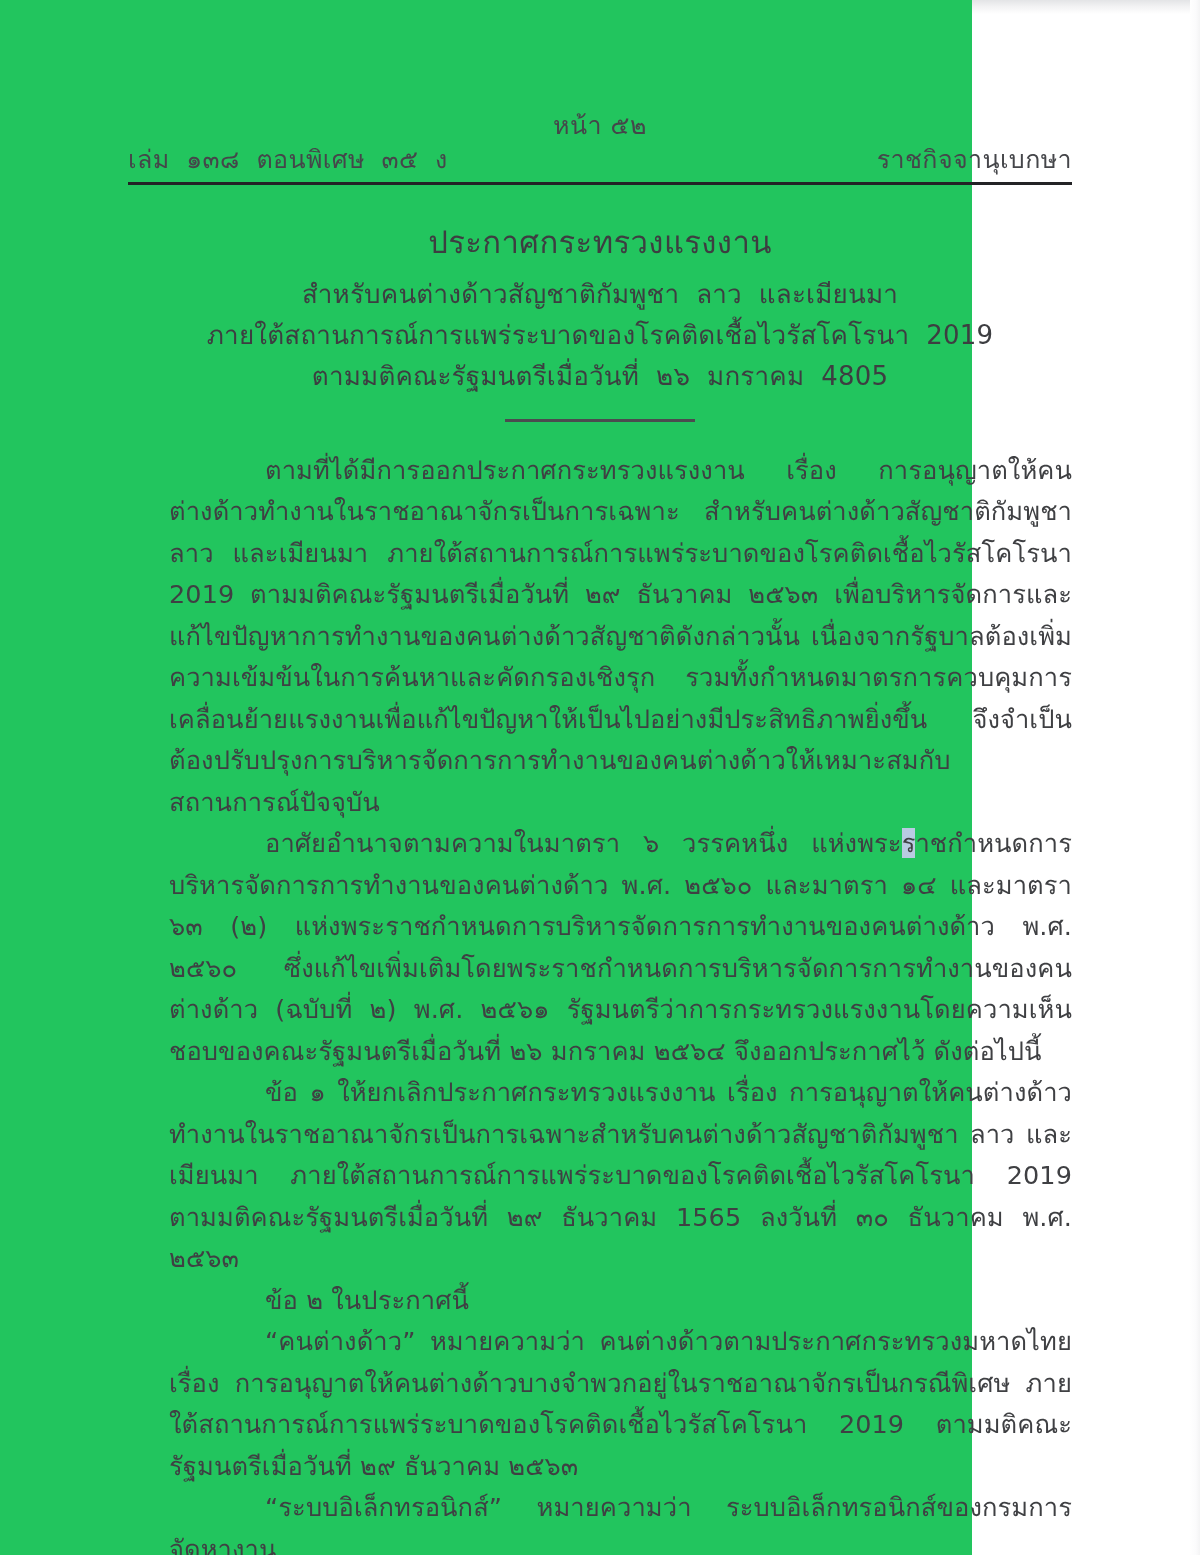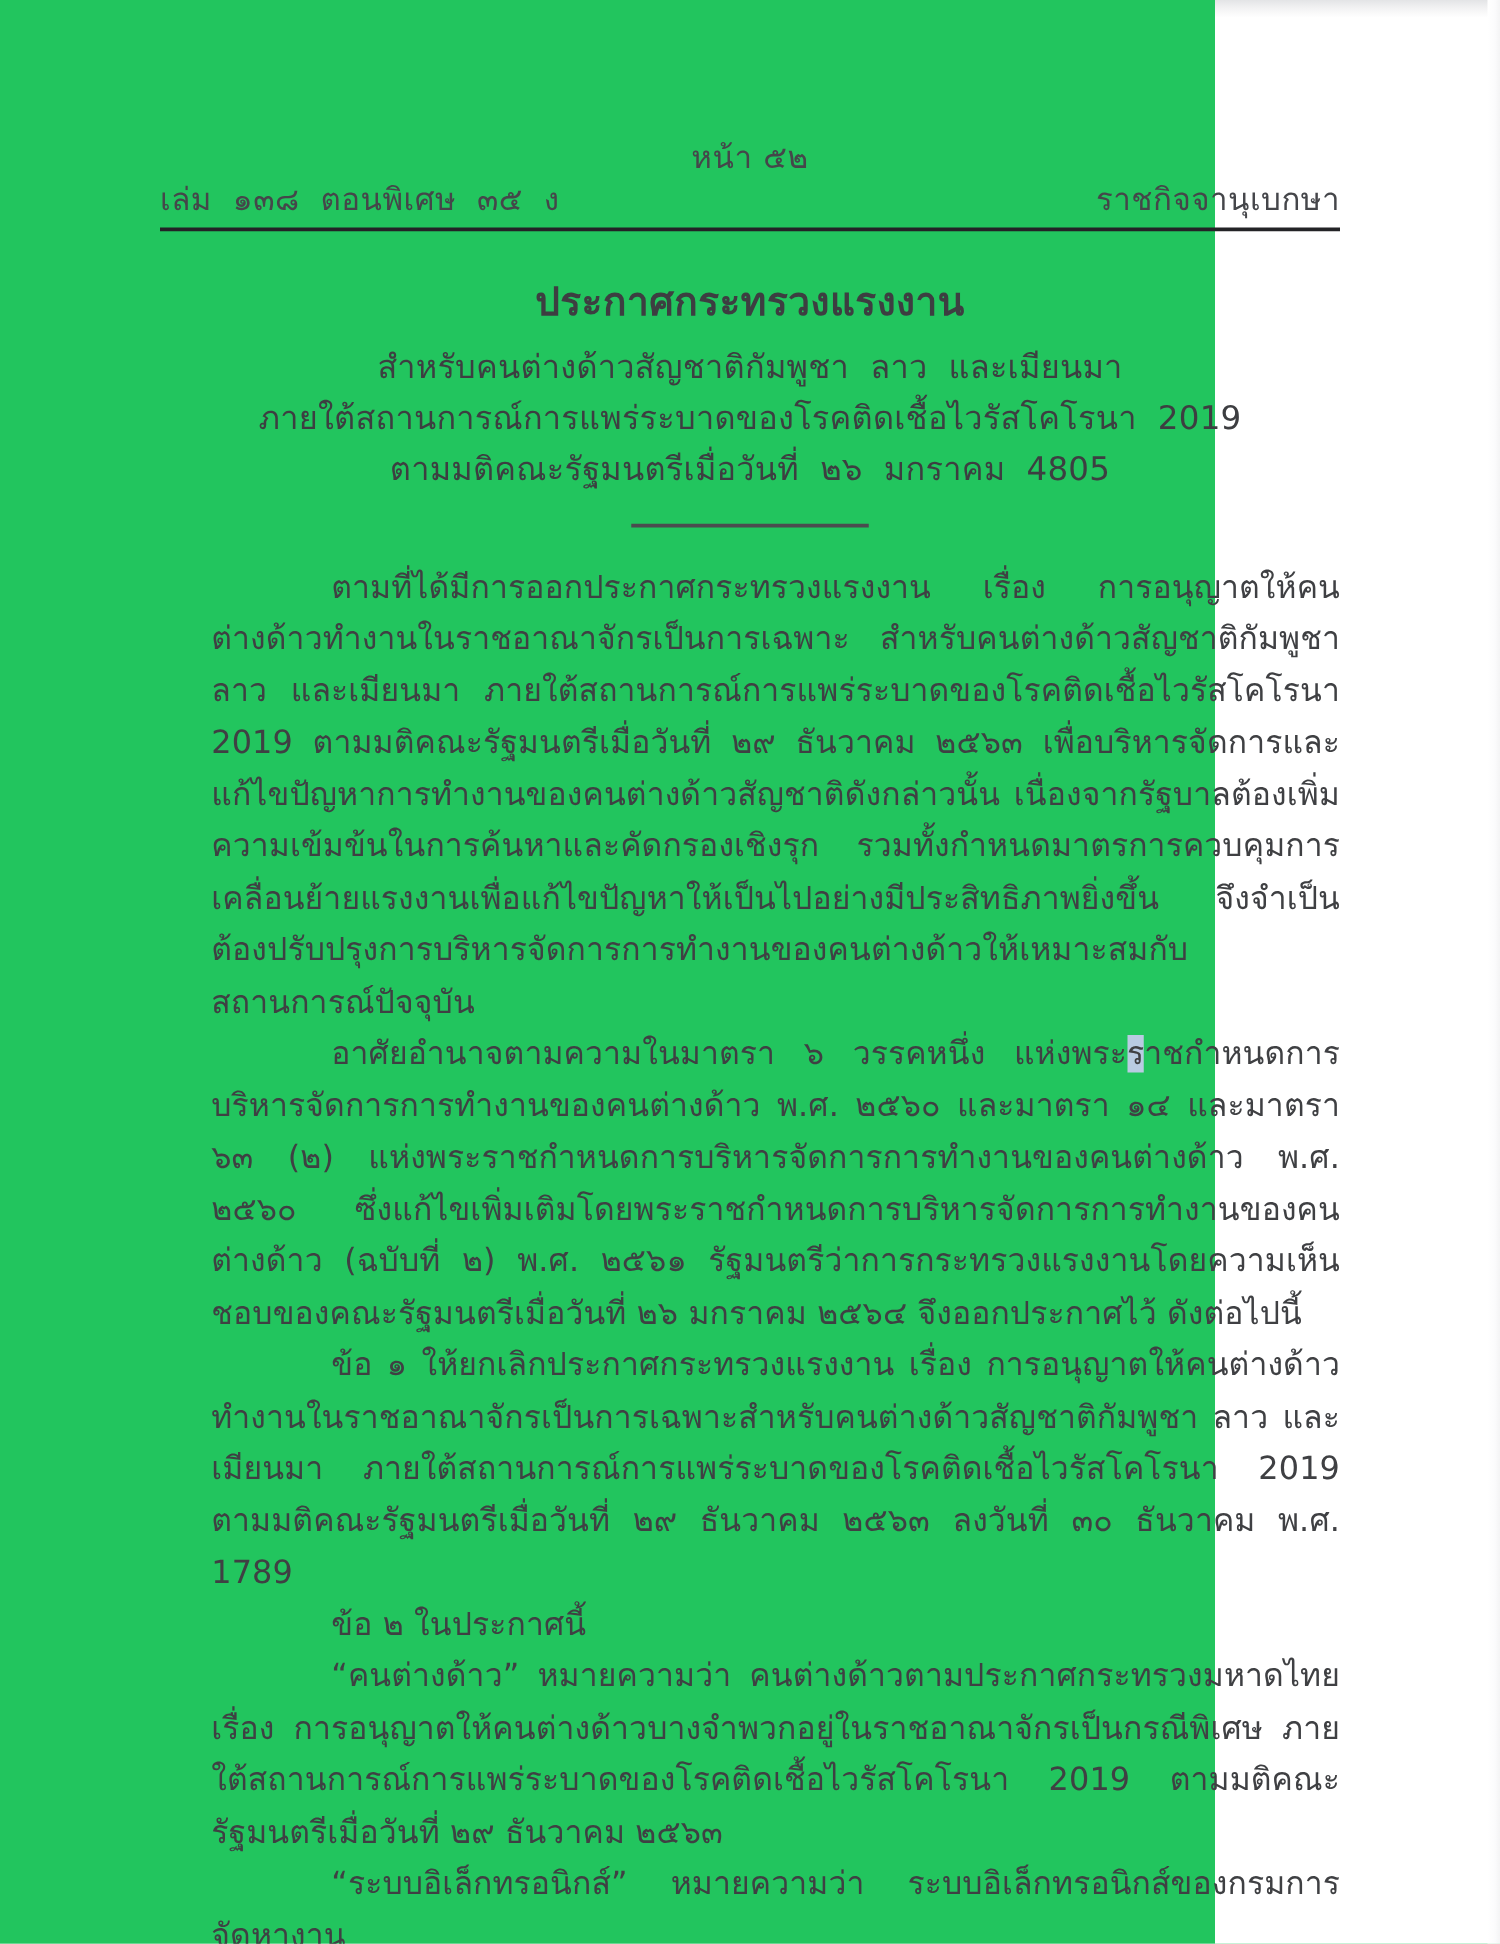--- a/index.html
+++ b/index.html
@@ -92,21 +92,21 @@
   }
 
   
   .title-block {
     margin-top: 38px;
     text-align: center;
     color: #3d3e41;
   }
   .doc-title {
     font-size: 31px;
-    font-weight: 700;
+    font-weight: 400;
     letter-spacing: 0.4px;
     line-height: 1.25;
     margin-bottom: 12px;
   }
   .doc-subtitle {
     font-size: 26px;
     line-height: 1.58;
     letter-spacing: 0.2px;
     white-space: pre;
   }
@@ -163,21 +163,21 @@
       <div class="doc-subtitle">ตามมติคณะรัฐมนตรีเมื่อวันที่  ๒๖  มกราคม  4805</div>
       <div class="title-divider"></div>
     </div>
 
     <div class="body-text">
 
       <p class="para indent">ตามที่ได้มีการออกประกาศกระทรวงแรงงาน  เรื่อง  การอนุญาตให้คนต่างด้าวทำงานในราชอาณาจักรเป็นการเฉพาะ  สำหรับคนต่างด้าวสัญชาติกัมพูชา  ลาว  และเมียนมา ภายใต้สถานการณ์การแพร่ระบาดของโรคติดเชื้อไวรัสโคโรนา  2019  ตามมติคณะรัฐมนตรีเมื่อวันที่ ๒๙  ธันวาคม  ๒๕๖๓  เพื่อบริหารจัดการและแก้ไขปัญหาการทำงานของคนต่างด้าวสัญชาติดังกล่าวนั้น เนื่องจากรัฐบาลต้องเพิ่มความเข้มข้นในการค้นหาและคัดกรองเชิงรุก  รวมทั้งกำหนดมาตรการควบคุมการเคลื่อนย้ายแรงงานเพื่อแก้ไขปัญหาให้เป็นไปอย่างมีประสิทธิภาพยิ่งขึ้น  จึงจำเป็นต้องปรับปรุงการบริหารจัดการการทำงานของคนต่างด้าวให้เหมาะสมกับสถานการณ์ปัจจุบัน</p>
 
       <p class="para indent"><span>อาศัยอำนาจตามความในมาตรา  ๖  วรรคหนึ่ง  แห่งพระ</span><span class="sel-highlight">ร</span><span>าชกำหนดการบริหารจัดการการทำงานของคนต่างด้าว  พ.ศ.  ๒๕๖๐  และมาตรา  ๑๔  และมาตรา  ๖๓  (๒)  แห่งพระราชกำหนดการบริหารจัดการการทำงานของคนต่างด้าว  พ.ศ.  ๒๕๖๐  ซึ่งแก้ไขเพิ่มเติมโดยพระราชกำหนดการบริหารจัดการการทำงานของคนต่างด้าว  (ฉบับที่  ๒)  พ.ศ.  ๒๕๖๑  รัฐมนตรีว่าการกระทรวงแรงงานโดยความเห็นชอบของคณะรัฐมนตรีเมื่อวันที่  ๒๖  มกราคม  ๒๕๖๔  จึงออกประกาศไว้  ดังต่อไปนี้</span></p>
 
-      <p class="para indent">ข้อ  ๑  ให้ยกเลิกประกาศกระทรวงแรงงาน  เรื่อง  การอนุญาตให้คนต่างด้าวทำงานในราชอาณาจักรเป็นการเฉพาะสำหรับคนต่างด้าวสัญชาติกัมพูชา  ลาว  และเมียนมา ภายใต้สถานการณ์การแพร่ระบาดของโรคติดเชื้อไวรัสโคโรนา  2019  ตามมติคณะรัฐมนตรีเมื่อวันที่ ๒๙  ธันวาคม  ๒๕๖๓  ลงวันที่  ๓๐  ธันวาคม  พ.ศ.  1789</p>
+      <p class="para indent">ข้อ  ๑  ให้ยกเลิกประกาศกระทรวงแรงงาน  เรื่อง  การอนุญาตให้คนต่างด้าวทำงานในราชอาณาจักรเป็นการเฉพาะสำหรับคนต่างด้าวสัญชาติกัมพูชา  ลาว  และเมียนมา ภายใต้สถานการณ์การแพร่ระบาดของโรคติดเชื้อไวรัสโคโรนา  2019  ตามมติคณะรัฐมนตรีเมื่อวันที่ ๒๙  ธันวาคม  1565  ลงวันที่  ๓๐  ธันวาคม  พ.ศ.  ๒๕๖๓</p>
 
       <p class="para indent">ข้อ  ๒  ในประกาศนี้</p>
 
       <p class="para indent">“คนต่างด้าว”  หมายความว่า  คนต่างด้าวตามประกาศกระทรวงมหาดไทย  เรื่อง  การอนุญาตให้คนต่างด้าวบางจำพวกอยู่ในราชอาณาจักรเป็นกรณีพิเศษ  ภายใต้สถานการณ์การแพร่ระบาดของโรคติดเชื้อไวรัสโคโรนา  2019  ตามมติคณะรัฐมนตรีเมื่อวันที่  ๒๙  ธันวาคม  ๒๕๖๓</p>
 
       <p class="para indent">“ระบบอิเล็กทรอนิกส์”  หมายความว่า  ระบบอิเล็กทรอนิกส์ของกรมการจัดหางาน</p>
 
       <p class="para indent">“นายทะเบียน”  หมายความว่า  นายทะเบียนตามกฎหมายว่าด้วยการบริหารจัดการการทำงานของคนต่างด้าว</p>
 
     </div>

